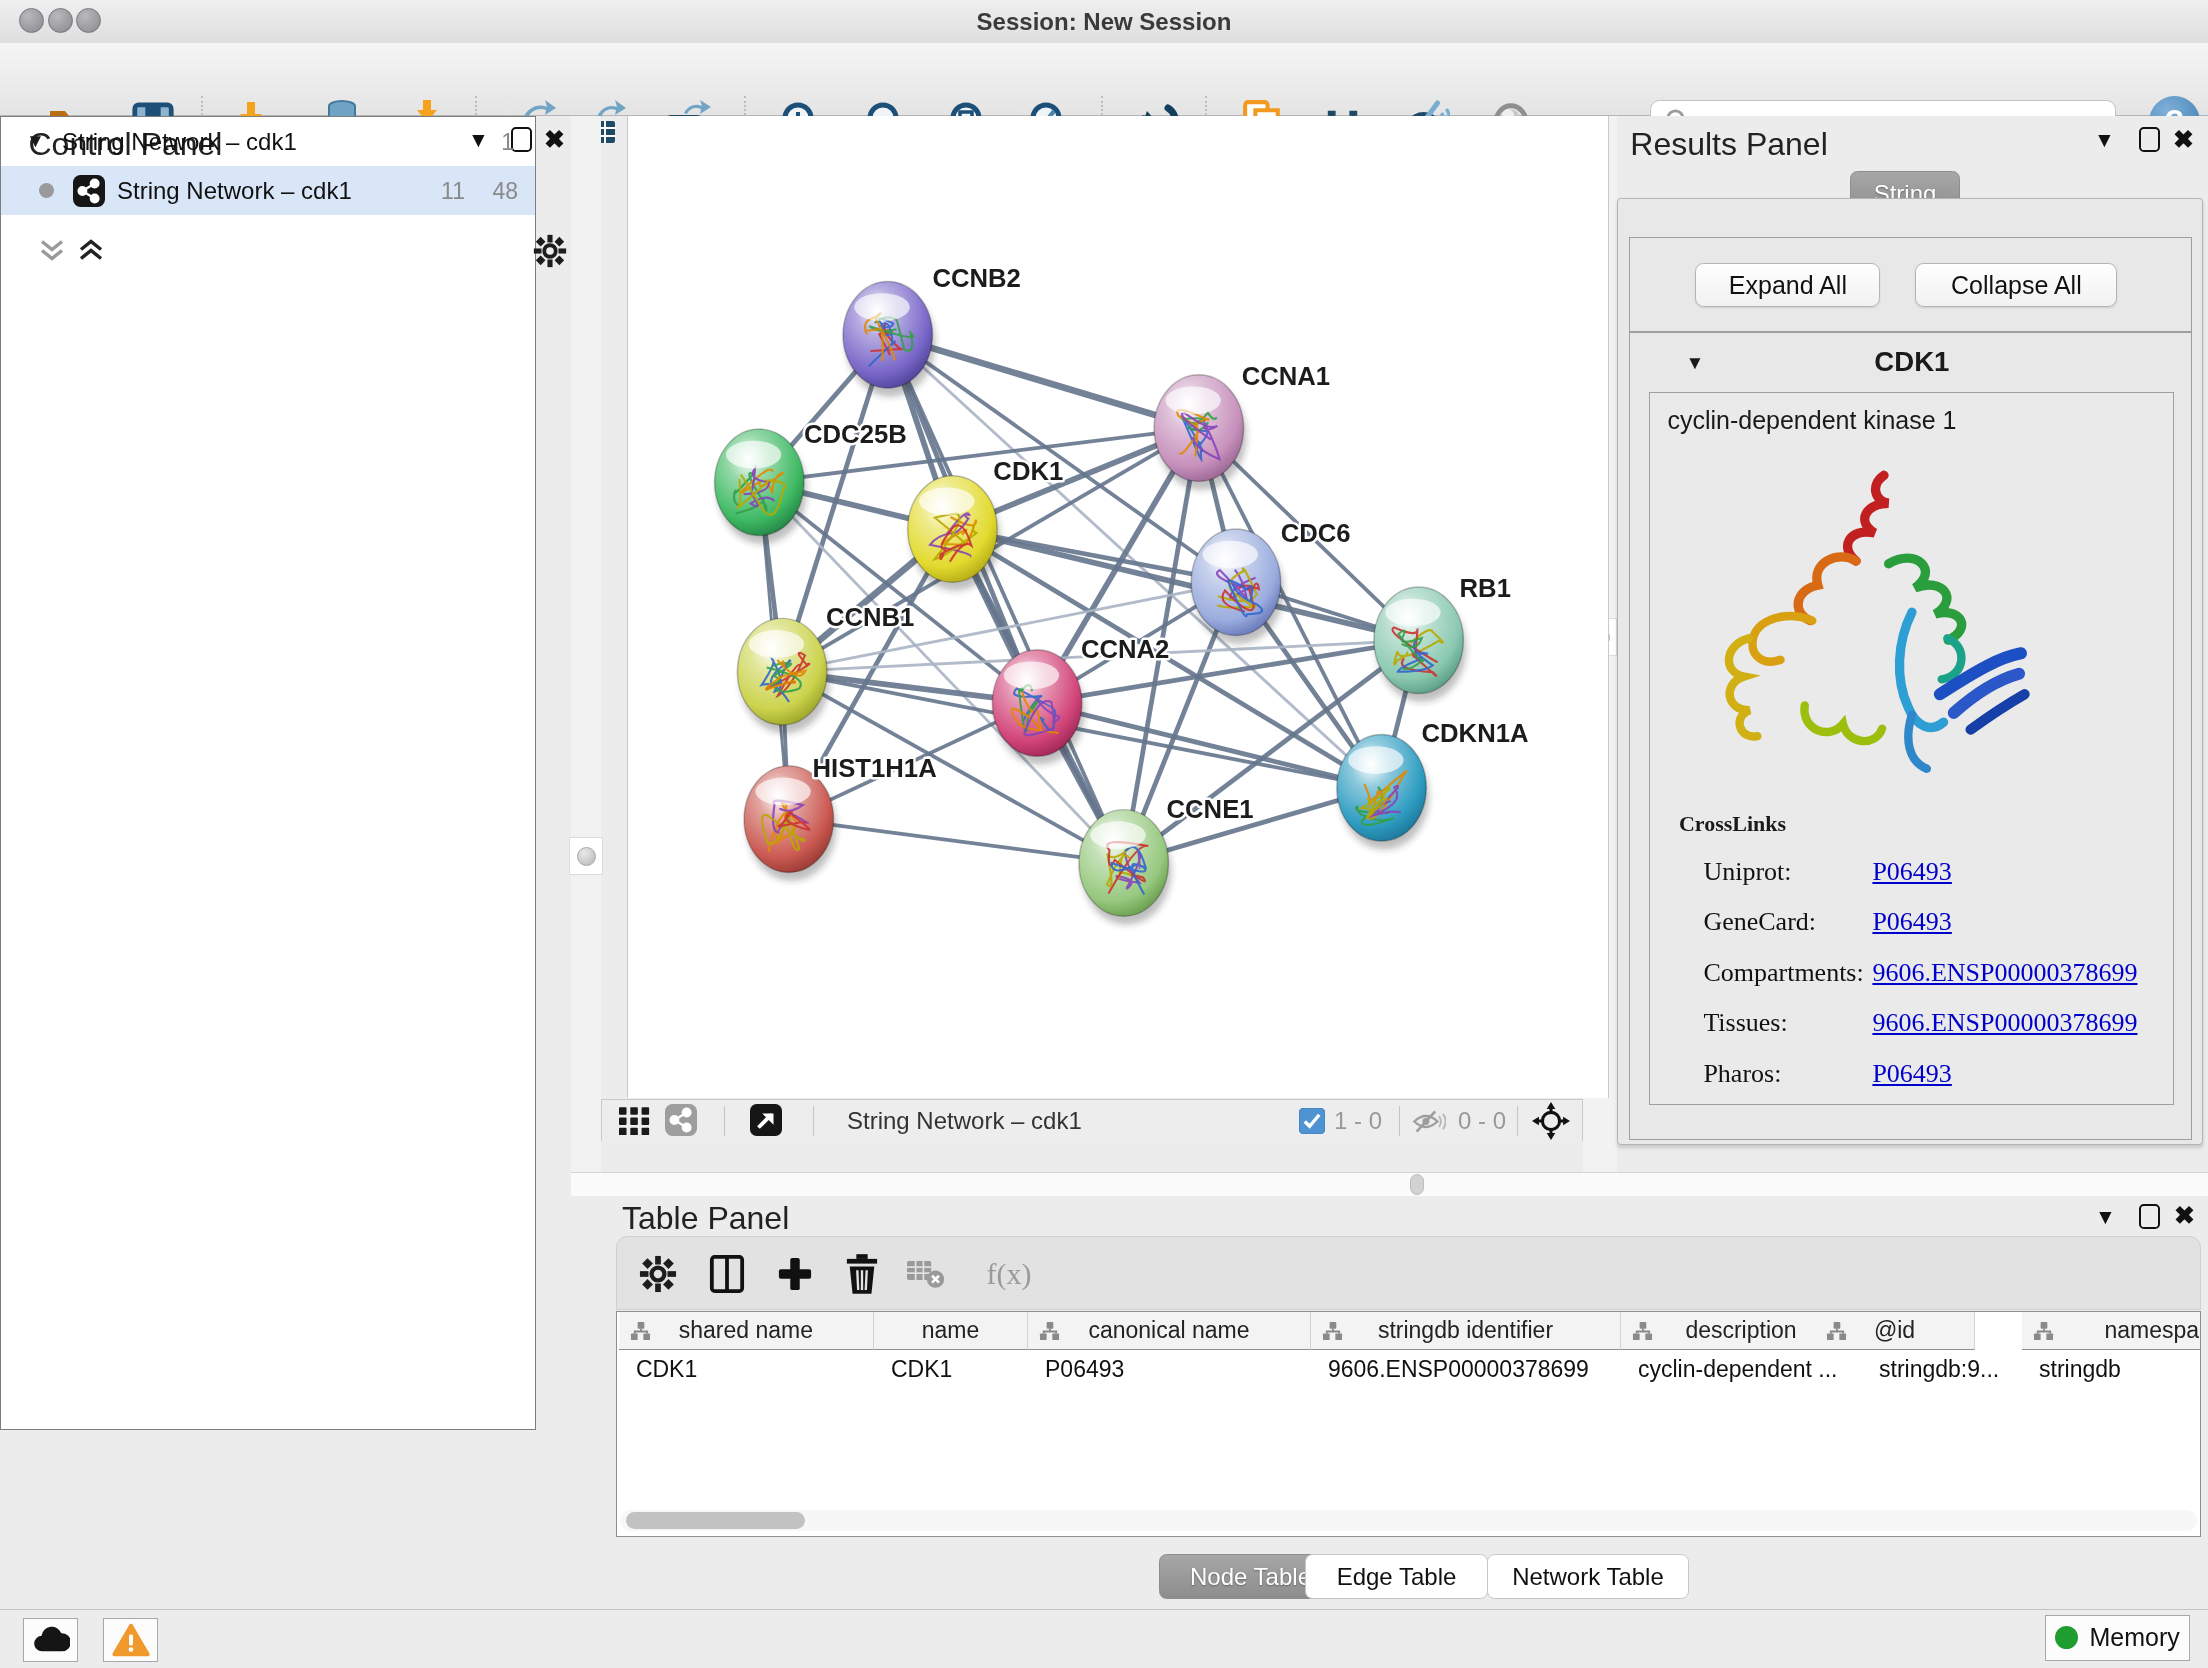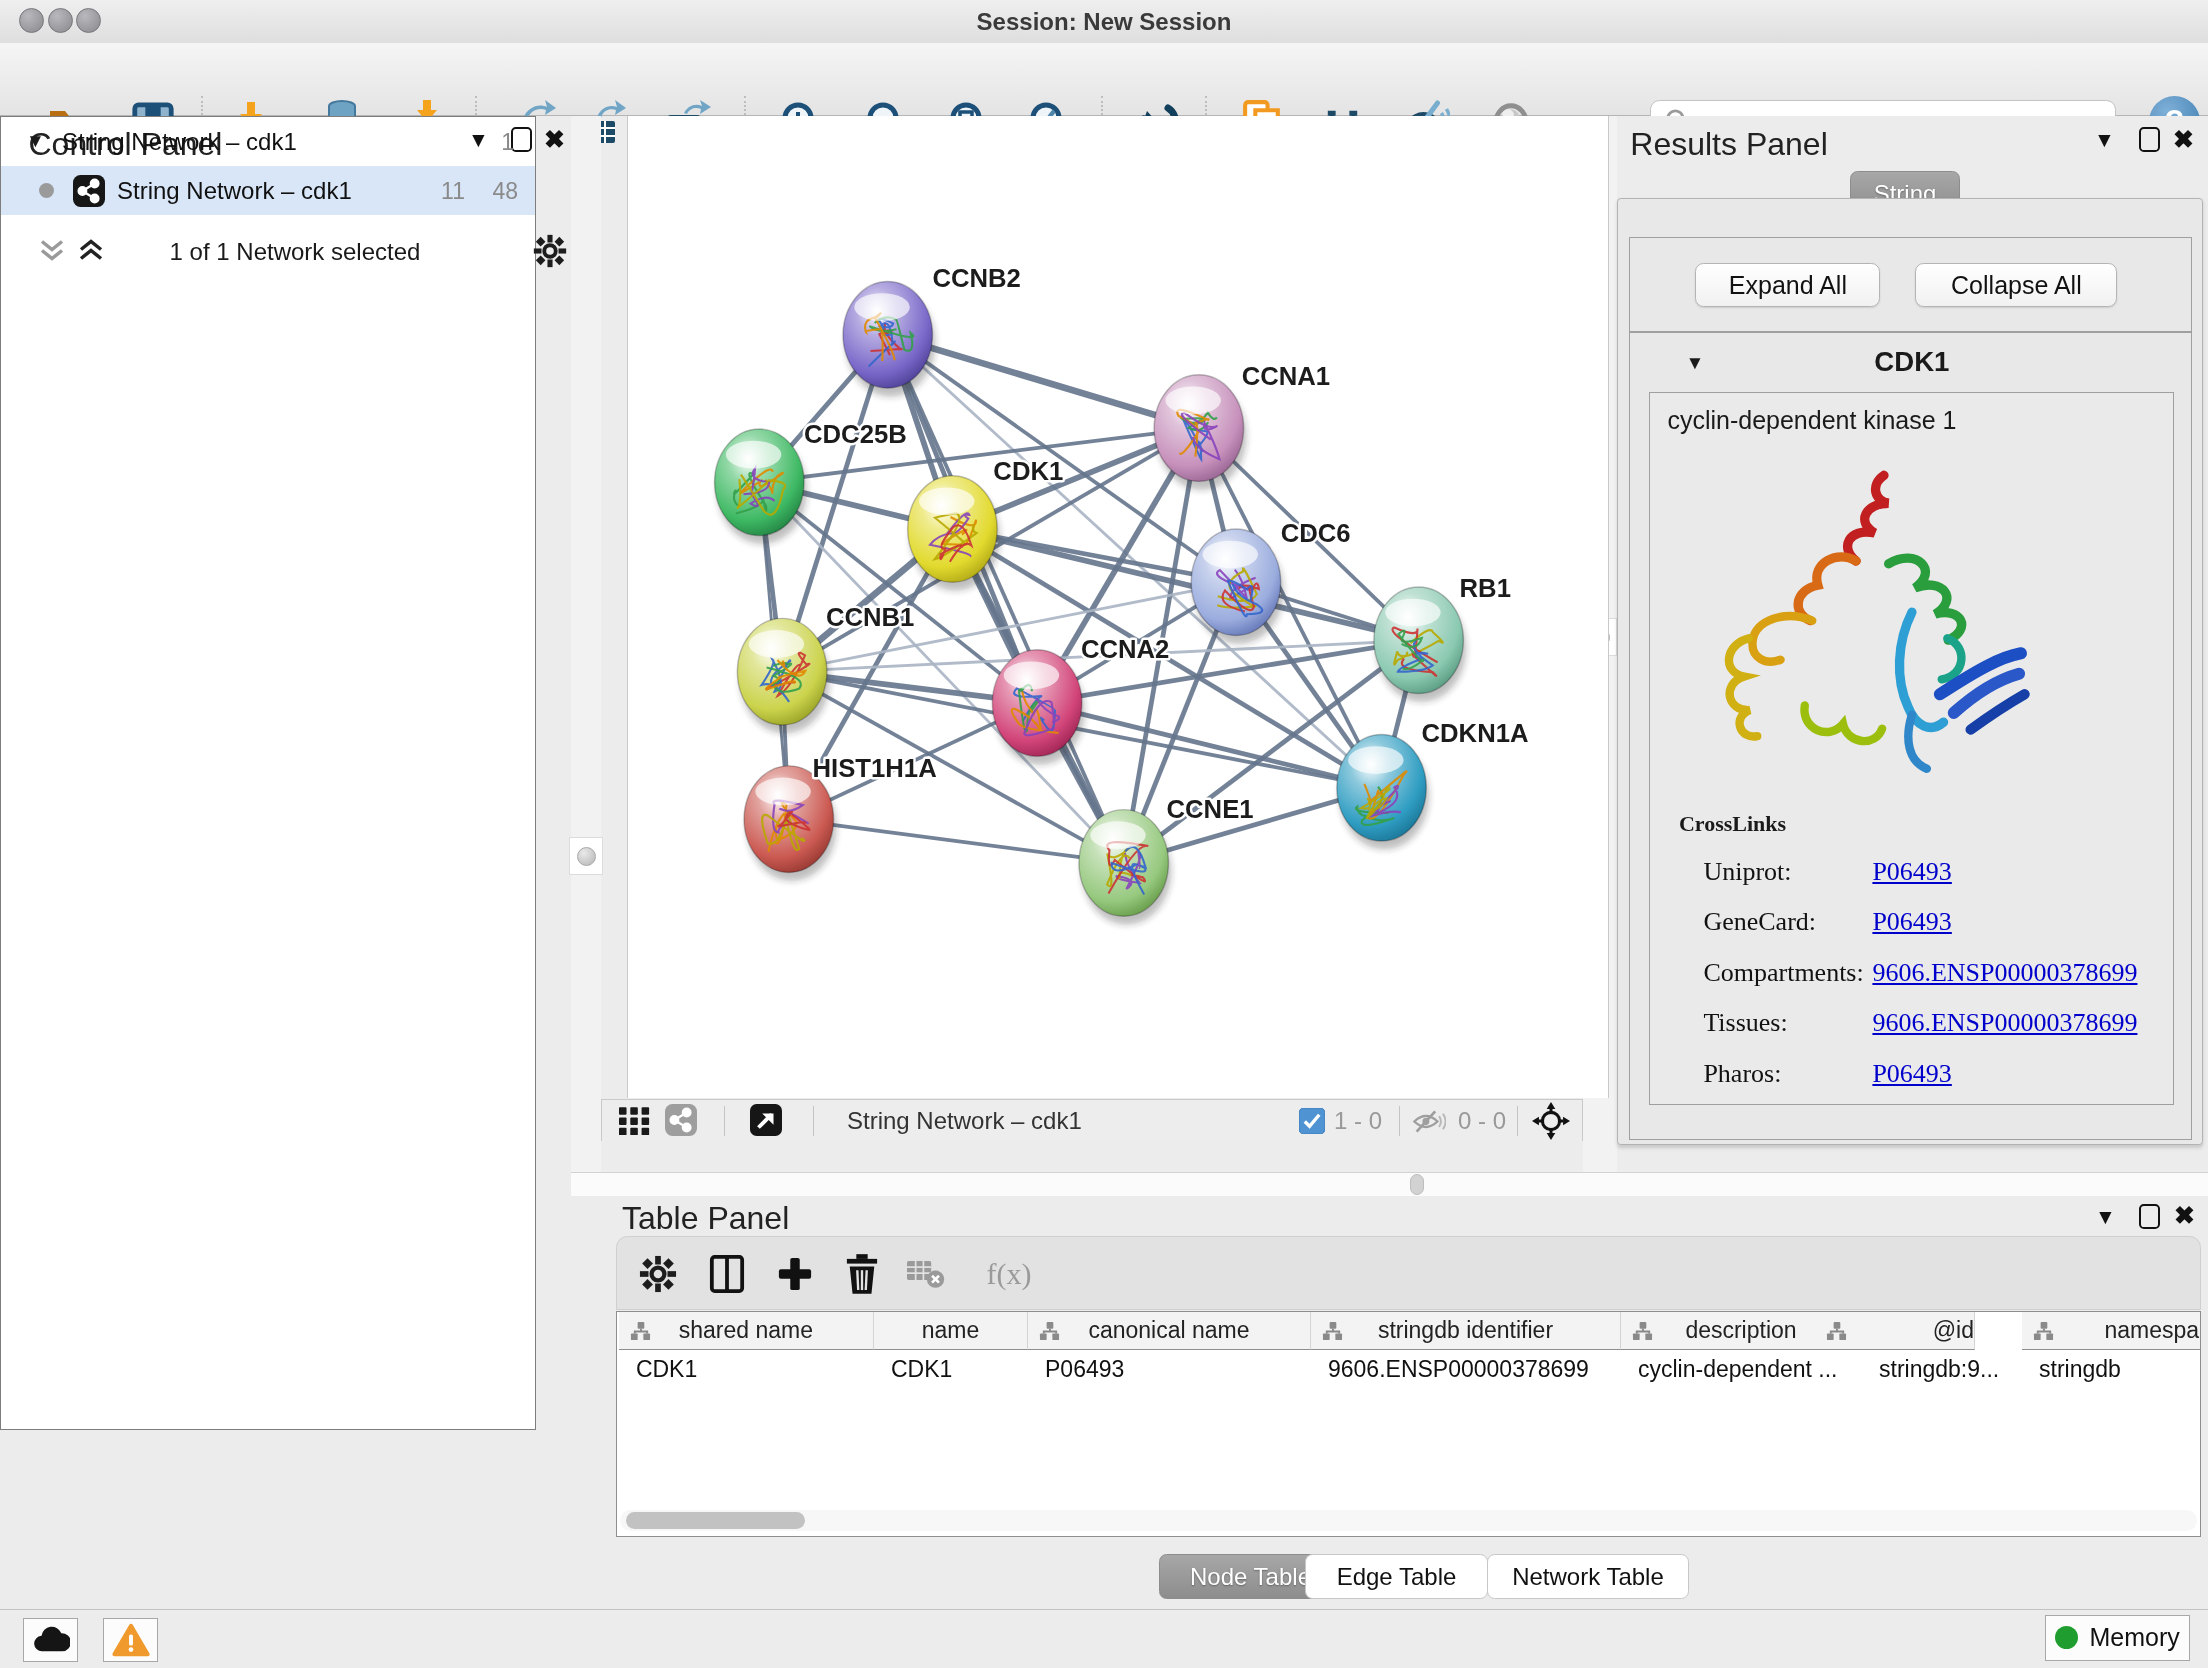--- a/index.html
+++ b/index.html
@@ -266,21 +266,20 @@
             <polyline points="5,3 15,11 25,3"></polyline>
             <polyline points="5,12 15,20 25,12"></polyline>
           </g>
         </svg>
       <svg class="abs" style="left:49px;top:5.7px" width="30" height="27" viewBox="0 0 30 26">
           <g fill="none" stroke="#222" stroke-width="3.5">
             <polyline points="5,11 15,3 25,11"></polyline>
             <polyline points="5,20 15,12 25,20"></polyline>
           </g>
         </svg>
-      <span class="abs" style="left:0;width:536px;text-align:center;top:5.7px;font-size:24px">1 of 1 Network selected</span>
       <svg class="abs" style="left:506px;top:1.9px" width="34" height="34" viewBox="0 0 40 40">
           <g fill="#1d1d1d">
             <circle cx="20" cy="20" r="9"></circle>
             <g id="teeth">
               <rect x="17" y="1" width="6" height="9"></rect>
               <rect x="17" y="30" width="6" height="9"></rect>
               <rect x="1" y="17" width="9" height="6"></rect>
               <rect x="30" y="17" width="9" height="6"></rect>
               <rect x="5" y="5" width="8" height="8" transform="rotate(45 9 9)"></rect>
               <rect x="27" y="5" width="8" height="8" transform="rotate(45 31 9)"></rect>
@@ -785,21 +784,21 @@
         </div>
         <div class="th" style="left: 1004px; width: 241px;">
           <svg width="21" height="21" viewBox="0 0 22 22" style="position:absolute;left:11.4px;top:8.6px">
             <rect x="8" y="1" width="7" height="7" rx="1" fill="#8a8a8a"></rect>
             <rect x="1" y="13" width="7" height="7" rx="1" fill="#8a8a8a"></rect>
             <rect x="14" y="13" width="7" height="7" rx="1" fill="#8a8a8a"></rect>
             <path d="M11.5 8 v3 M5 13 v-2 h13 v2" stroke="#8a8a8a" stroke-width="2" fill="none"></path>
           </svg>
           <span>description</span>
         </div>
-        <div class="th" style="left: 1198px; width: 160px; justify-content: flex-end;">
+        <div class="th" style="left: 1198px; width: 160px;">
           <svg width="21" height="21" viewBox="0 0 22 22" style="position:absolute;left:11.4px;top:8.6px">
             <rect x="8" y="1" width="7" height="7" rx="1" fill="#8a8a8a"></rect>
             <rect x="1" y="13" width="7" height="7" rx="1" fill="#8a8a8a"></rect>
             <rect x="14" y="13" width="7" height="7" rx="1" fill="#8a8a8a"></rect>
             <path d="M11.5 8 v3 M5 13 v-2 h13 v2" stroke="#8a8a8a" stroke-width="2" fill="none"></path>
           </svg>
           <span>@id</span>
         </div>
         <div class="th" style="left: 1405px; width: 285px;">
           <svg width="21" height="21" viewBox="0 0 22 22" style="position:absolute;left:11.4px;top:8.6px">

